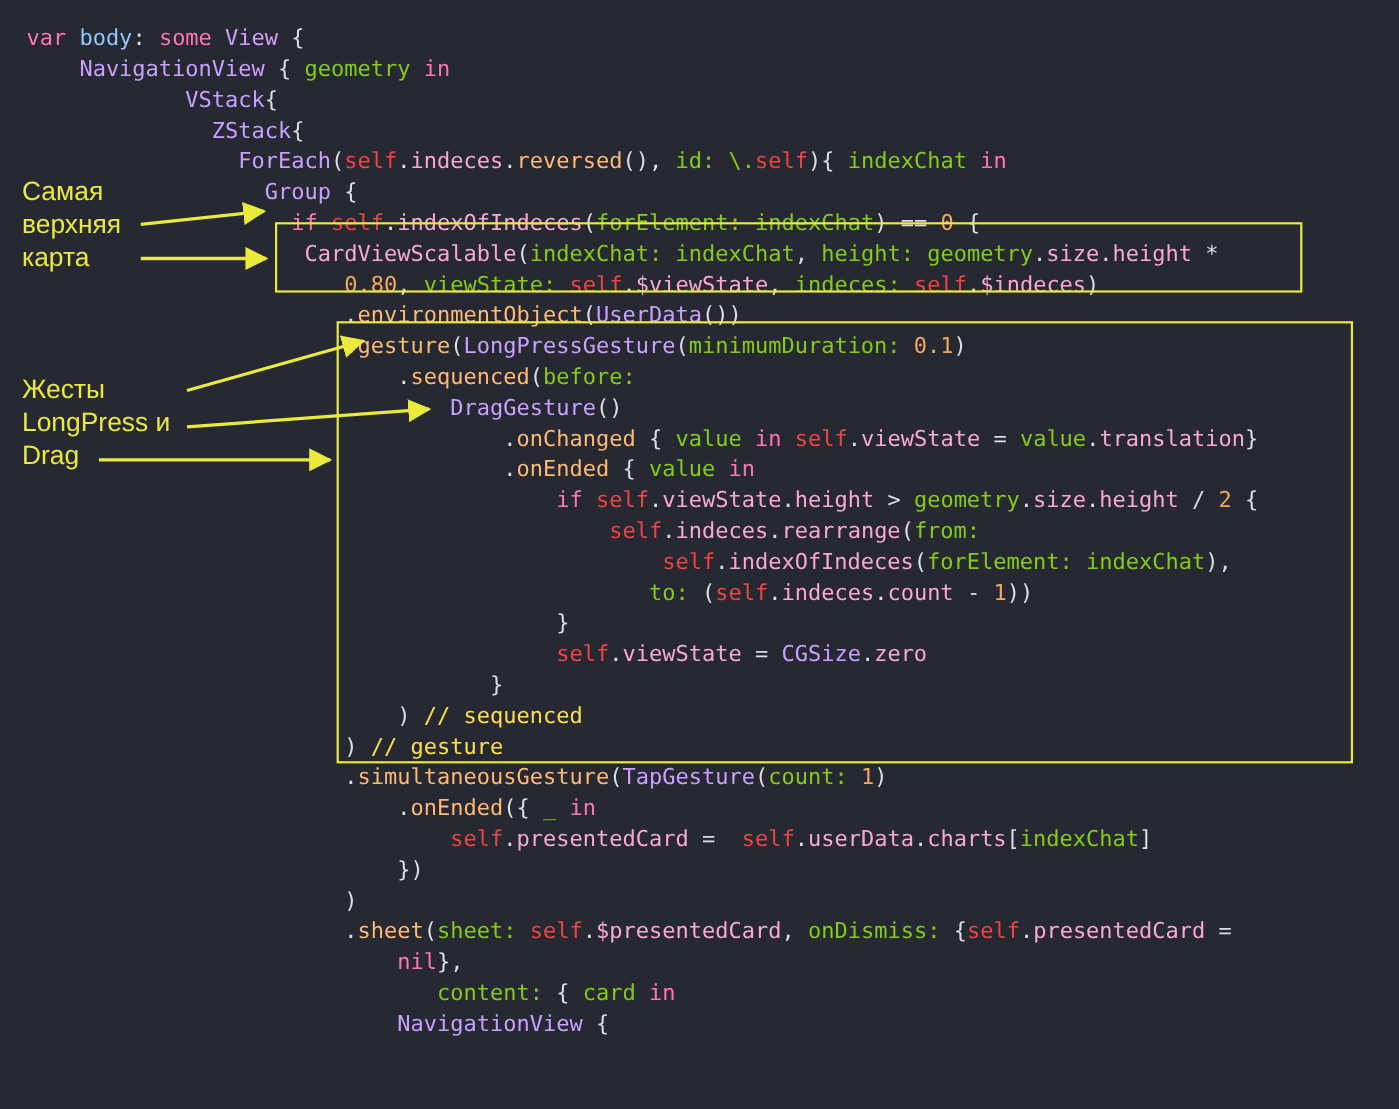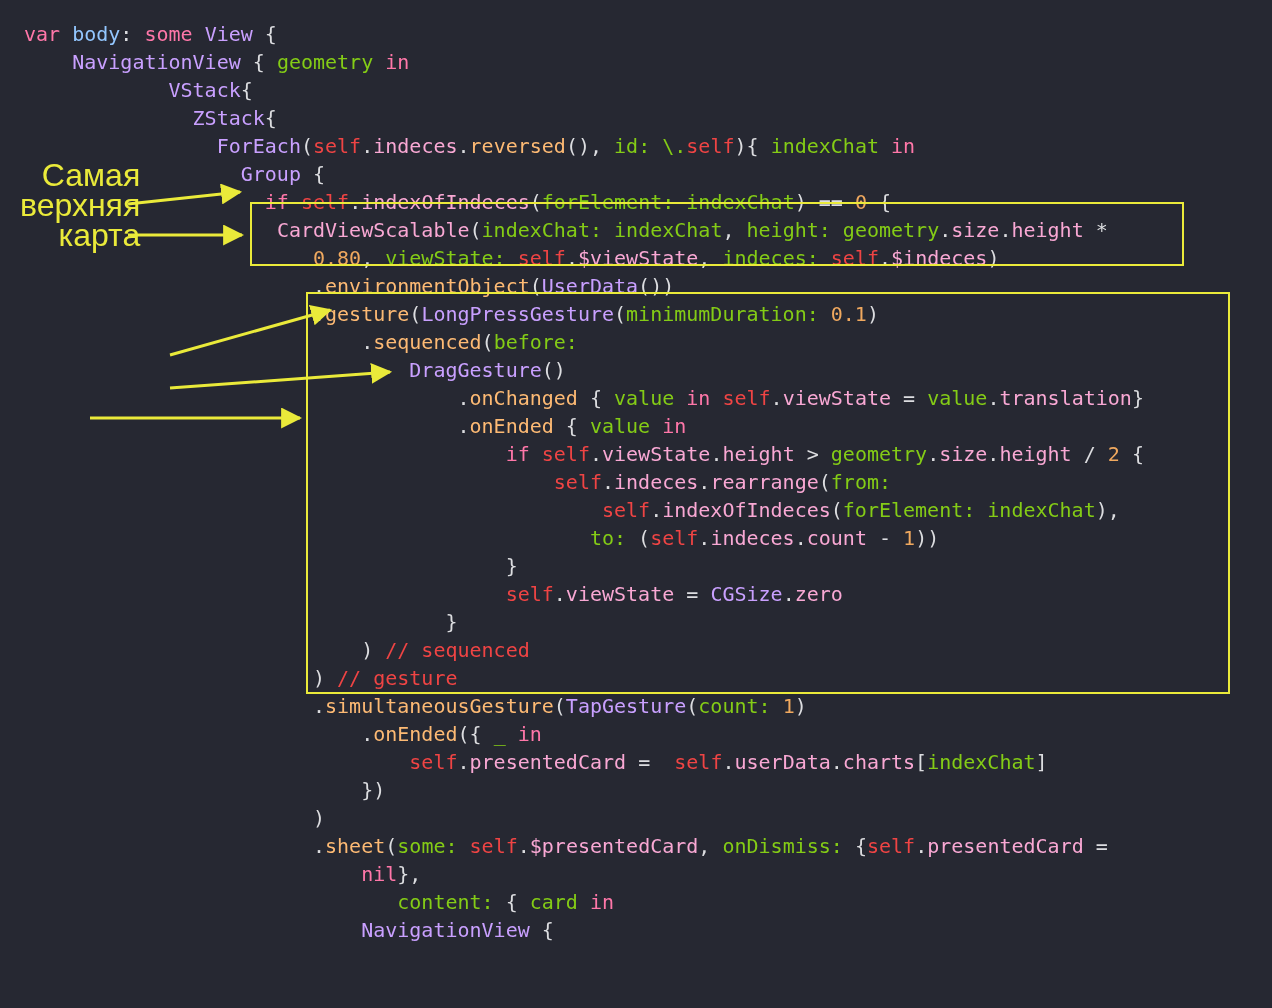--- a/index.html
+++ b/index.html
@@ -7,24 +7,24 @@
   pre.code{position:absolute;left:0;top:20px;margin:0;padding:0 24px;white-space:pre;font-family:inherit;}
   
   .kw{color:#ff77a9;}             
   .kw2{color:#ef4444;}            
   .type{color:#c9a0ff;}           
   .prop{color:#f9a8d4;}           
   .num{color:#f0a95f;}
   .id{color:#84cc16;}           
   .pale{color:#93c7ff;}           
   .fn{color:#fdba74;}             
-  .cmt{color:#ef4444;}            
+  .cmt{color:#fde047;}            
   .op{color:#dcdde0;}
   
-  .note{position:absolute;font-family:"Helvetica Neue",Arial,sans-serif;color:#eaea3a;font-size:32px;line-height:30px;text-align:right;}
+  .note{position:absolute;font-family:"Helvetica Neue",Arial,sans-serif;color:#eaea3a;font-size:24px;line-height:30px;}
   .box{position:absolute;border:2px solid #eaea3a;}
   svg.arrows{position:absolute;left:0;top:0;width:1272px;height:1008px;pointer-events:none;}
 </style>
 </head>
 <body>
 <div class="wrap">
 
 <pre class="code"><span class="kw">var</span> <span class="pale">body</span>: <span class="kw">some</span> <span class="type">View</span> {
     <span class="type">NavigationView</span> { <span class="id">geometry</span> <span class="kw">in</span>
             <span class="type">VStack</span>{
@@ -47,30 +47,35 @@
                                         <span class="op">}</span>
                                         <span class="kw2">self</span>.<span class="prop">viewState</span> <span class="op">=</span> <span class="type">CGSize</span>.<span class="prop">zero</span>
                                    <span class="op">}</span>
                             <span class="op">)</span> <span class="cmt">// sequenced</span>
                         <span class="op">)</span> <span class="cmt">// gesture</span>
                         .<span class="fn">simultaneousGesture</span>(<span class="type">TapGesture</span>(<span class="id">count:</span> <span class="num">1</span>)
                             .<span class="fn">onEnded</span>({ <span class="id">_</span> <span class="kw">in</span>
                                 <span class="kw2">self</span>.<span class="prop">presentedCard</span> <span class="op">=</span>  <span class="kw2">self</span>.<span class="prop">userData</span>.<span class="prop">charts</span>[<span class="id">indexChat</span>]
                             <span class="op">})</span>
                         <span class="op">)</span>
-                        .<span class="fn">sheet</span>(<span class="id">some:</span> <span class="kw2">self</span>.<span class="prop">$presentedCard</span>, <span class="id">onDismiss:</span> {<span class="kw2">self</span>.<span class="prop">presentedCard</span> <span class="op">=</span>
+                        .<span class="fn">sheet</span>(<span class="id">sheet:</span> <span class="kw2">self</span>.<span class="prop">$presentedCard</span>, <span class="id">onDismiss:</span> {<span class="kw2">self</span>.<span class="prop">presentedCard</span> <span class="op">=</span>
                             <span class="kw">nil</span>},
                                <span class="id">content:</span> { <span class="id">card</span> <span class="kw">in</span>
                             <span class="type">NavigationView</span> {
 </pre>
 
 <div class="note" style="left:20px;top:160px;">
   <span>Самая</span><br>
   <span>верхняя</span><br>
   <span>карта</span>
+</div>
+<div class="note" style="left:20px;top:340px;">
+  <span>Жесты</span><br>
+  <span>LongPress и</span><br>
+  <span>Drag</span>
 </div>
 
 <div class="box" style="left:250px;top:202px;width:930px;height:60px;"></div>
 <div class="box" style="left:306px;top:292px;width:920px;height:398px;"></div>
 
 <svg class="arrows">
   <defs>
     <marker id="ah" viewBox="0 0 10 10" refX="9" refY="5" markerWidth="7" markerHeight="7" orient="auto-start-reverse">
       <path d="M0,0 L10,5 L0,10 z" fill="#eaea3a"></path>
     </marker>

